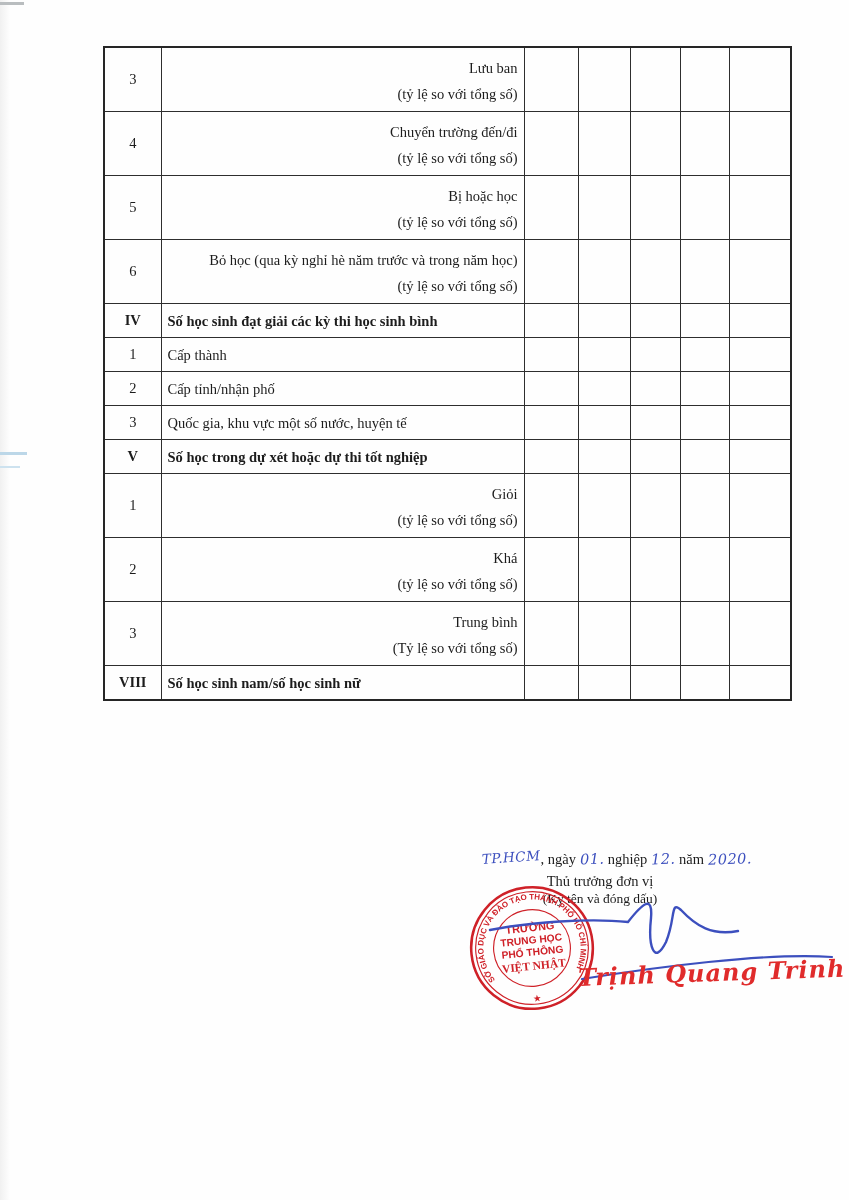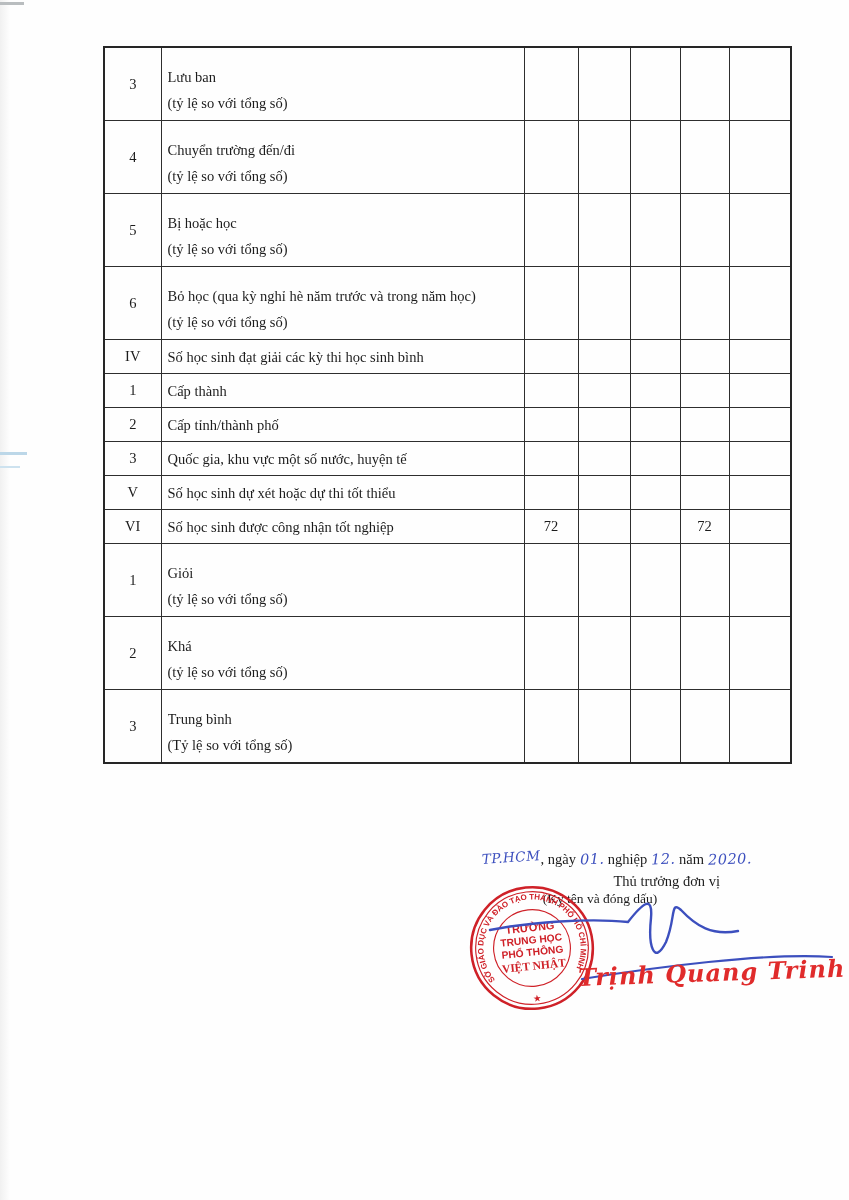--- a/index.html
+++ b/index.html
@@ -27,40 +27,40 @@
     border:1.5px solid #2e2e2e;
     font-size:14.5px;
     padding:3px 6px;
     vertical-align:middle;
     background:transparent;
   }
   td.c-num{text-align:center;width:57px;}
   td.c-label div{line-height:26px;white-space:nowrap;overflow:hidden;}
   td.c-label{padding-left:7px;}
   td.c-val{text-align:center;}
-  tr.bold-row td.c-num, tr.bold-row td.c-label div{font-weight:normal;}
-  tr.tall td.c-label{padding-top:16px;padding-bottom:4px;}
+  tr.bold-row td.c-num, tr.bold-row td.c-label div{font-weight:bold;}
+  tr.tall td.c-label{padding-top:7px;padding-bottom:4px;text-align:right;}
   tr td.c-label div{height:26px;}
   tr:not(.tall) td{height:27px;}
 
   .sig-area{position:absolute;left:0;top:0;width:849px;height:1200px;pointer-events:none;}
   .date-line{
     position:absolute;left:482px;top:851px;width:260px;
     font-size:14.5px;white-space:nowrap;
   }
   .hw{
     color:#3c4fbe;
     font-style:italic;
     font-family:"DejaVu Serif", serif;
     letter-spacing:.5px;
     display:inline-block;
     transform:rotate(-2deg);
   }
   .hw.place{font-size:13.5px;transform:rotate(-4deg) translateY(-2px);}
-  .sig-title{position:absolute;left:480px;top:873px;width:240px;text-align:right;font-size:14.5px;}
+  .sig-title{position:absolute;left:480px;top:873px;width:240px;text-align:center;font-size:14.5px;}
   .sig-sub{position:absolute;left:480px;top:891px;width:240px;text-align:center;font-size:13.5px;}
   .stamp-wrap{position:absolute;left:468px;top:884px;width:128px;height:128px;transform:rotate(-6deg);}
   .signature-wrap{position:absolute;left:470px;top:880px;width:372px;height:132px;}
   .signed-name{
     position:absolute;left:578px;top:958px;width:280px;
     color:#e02b2b;font-size:24px;font-style:italic;font-weight:bold;
     letter-spacing:1px;transform:rotate(-2deg);
     font-family:"DejaVu Serif", serif;white-space:nowrap;
   }
   .stamp-red{fill:#cf2128;}
@@ -152,21 +152,21 @@
           </td>
           <td class="c-val"></td>
           <td class="c-val"></td>
           <td class="c-val"></td>
           <td class="c-val"></td>
           <td class="c-val"></td>
         </tr>
         <tr>
           <td class="c-num">2</td>
           <td class="c-label">
-            <div>Cấp tỉnh/thành phố</div>
+            <div>Cấp tỉnh/nhận phố</div>
           </td>
           <td class="c-val"></td>
           <td class="c-val"></td>
           <td class="c-val"></td>
           <td class="c-val"></td>
           <td class="c-val"></td>
         </tr>
         <tr>
           <td class="c-num">3</td>
           <td class="c-label">
@@ -174,37 +174,26 @@
           </td>
           <td class="c-val"></td>
           <td class="c-val"></td>
           <td class="c-val"></td>
           <td class="c-val"></td>
           <td class="c-val"></td>
         </tr>
         <tr class="bold-row">
           <td class="c-num">V</td>
           <td class="c-label">
-            <div>Số học sinh dự xét hoặc dự thi tốt thiểu</div>
-          </td>
-          <td class="c-val"></td>
-          <td class="c-val"></td>
-          <td class="c-val"></td>
-          <td class="c-val"></td>
-          <td class="c-val"></td>
-        </tr>
-        <tr class="bold-row">
-          <td class="c-num">VI</td>
-          <td class="c-label">
-            <div>Số học sinh được công nhận tốt nghiệp</div>
-          </td>
-          <td class="c-val">72</td>
-          <td class="c-val"></td>
-          <td class="c-val"></td>
-          <td class="c-val">72</td>
+            <div>Số học trong dự xét hoặc dự thi tốt nghiệp</div>
+          </td>
+          <td class="c-val"></td>
+          <td class="c-val"></td>
+          <td class="c-val"></td>
+          <td class="c-val"></td>
           <td class="c-val"></td>
         </tr>
         <tr class="tall">
           <td class="c-num">1</td>
           <td class="c-label">
             <div>Giỏi</div>
             <div>(tỷ lệ so với tổng số)</div>
           </td>
           <td class="c-val"></td>
           <td class="c-val"></td>
@@ -222,20 +211,31 @@
           <td class="c-val"></td>
           <td class="c-val"></td>
           <td class="c-val"></td>
           <td class="c-val"></td>
         </tr>
         <tr class="tall">
           <td class="c-num">3</td>
           <td class="c-label">
             <div>Trung bình</div>
             <div>(Tỷ lệ so với tổng số)</div>
+          </td>
+          <td class="c-val"></td>
+          <td class="c-val"></td>
+          <td class="c-val"></td>
+          <td class="c-val"></td>
+          <td class="c-val"></td>
+        </tr>
+        <tr class="bold-row">
+          <td class="c-num">VIII</td>
+          <td class="c-label">
+            <div>Số học sinh nam/số học sinh nữ</div>
           </td>
           <td class="c-val"></td>
           <td class="c-val"></td>
           <td class="c-val"></td>
           <td class="c-val"></td>
           <td class="c-val"></td>
         </tr>
       </tbody>
   </table>
 

